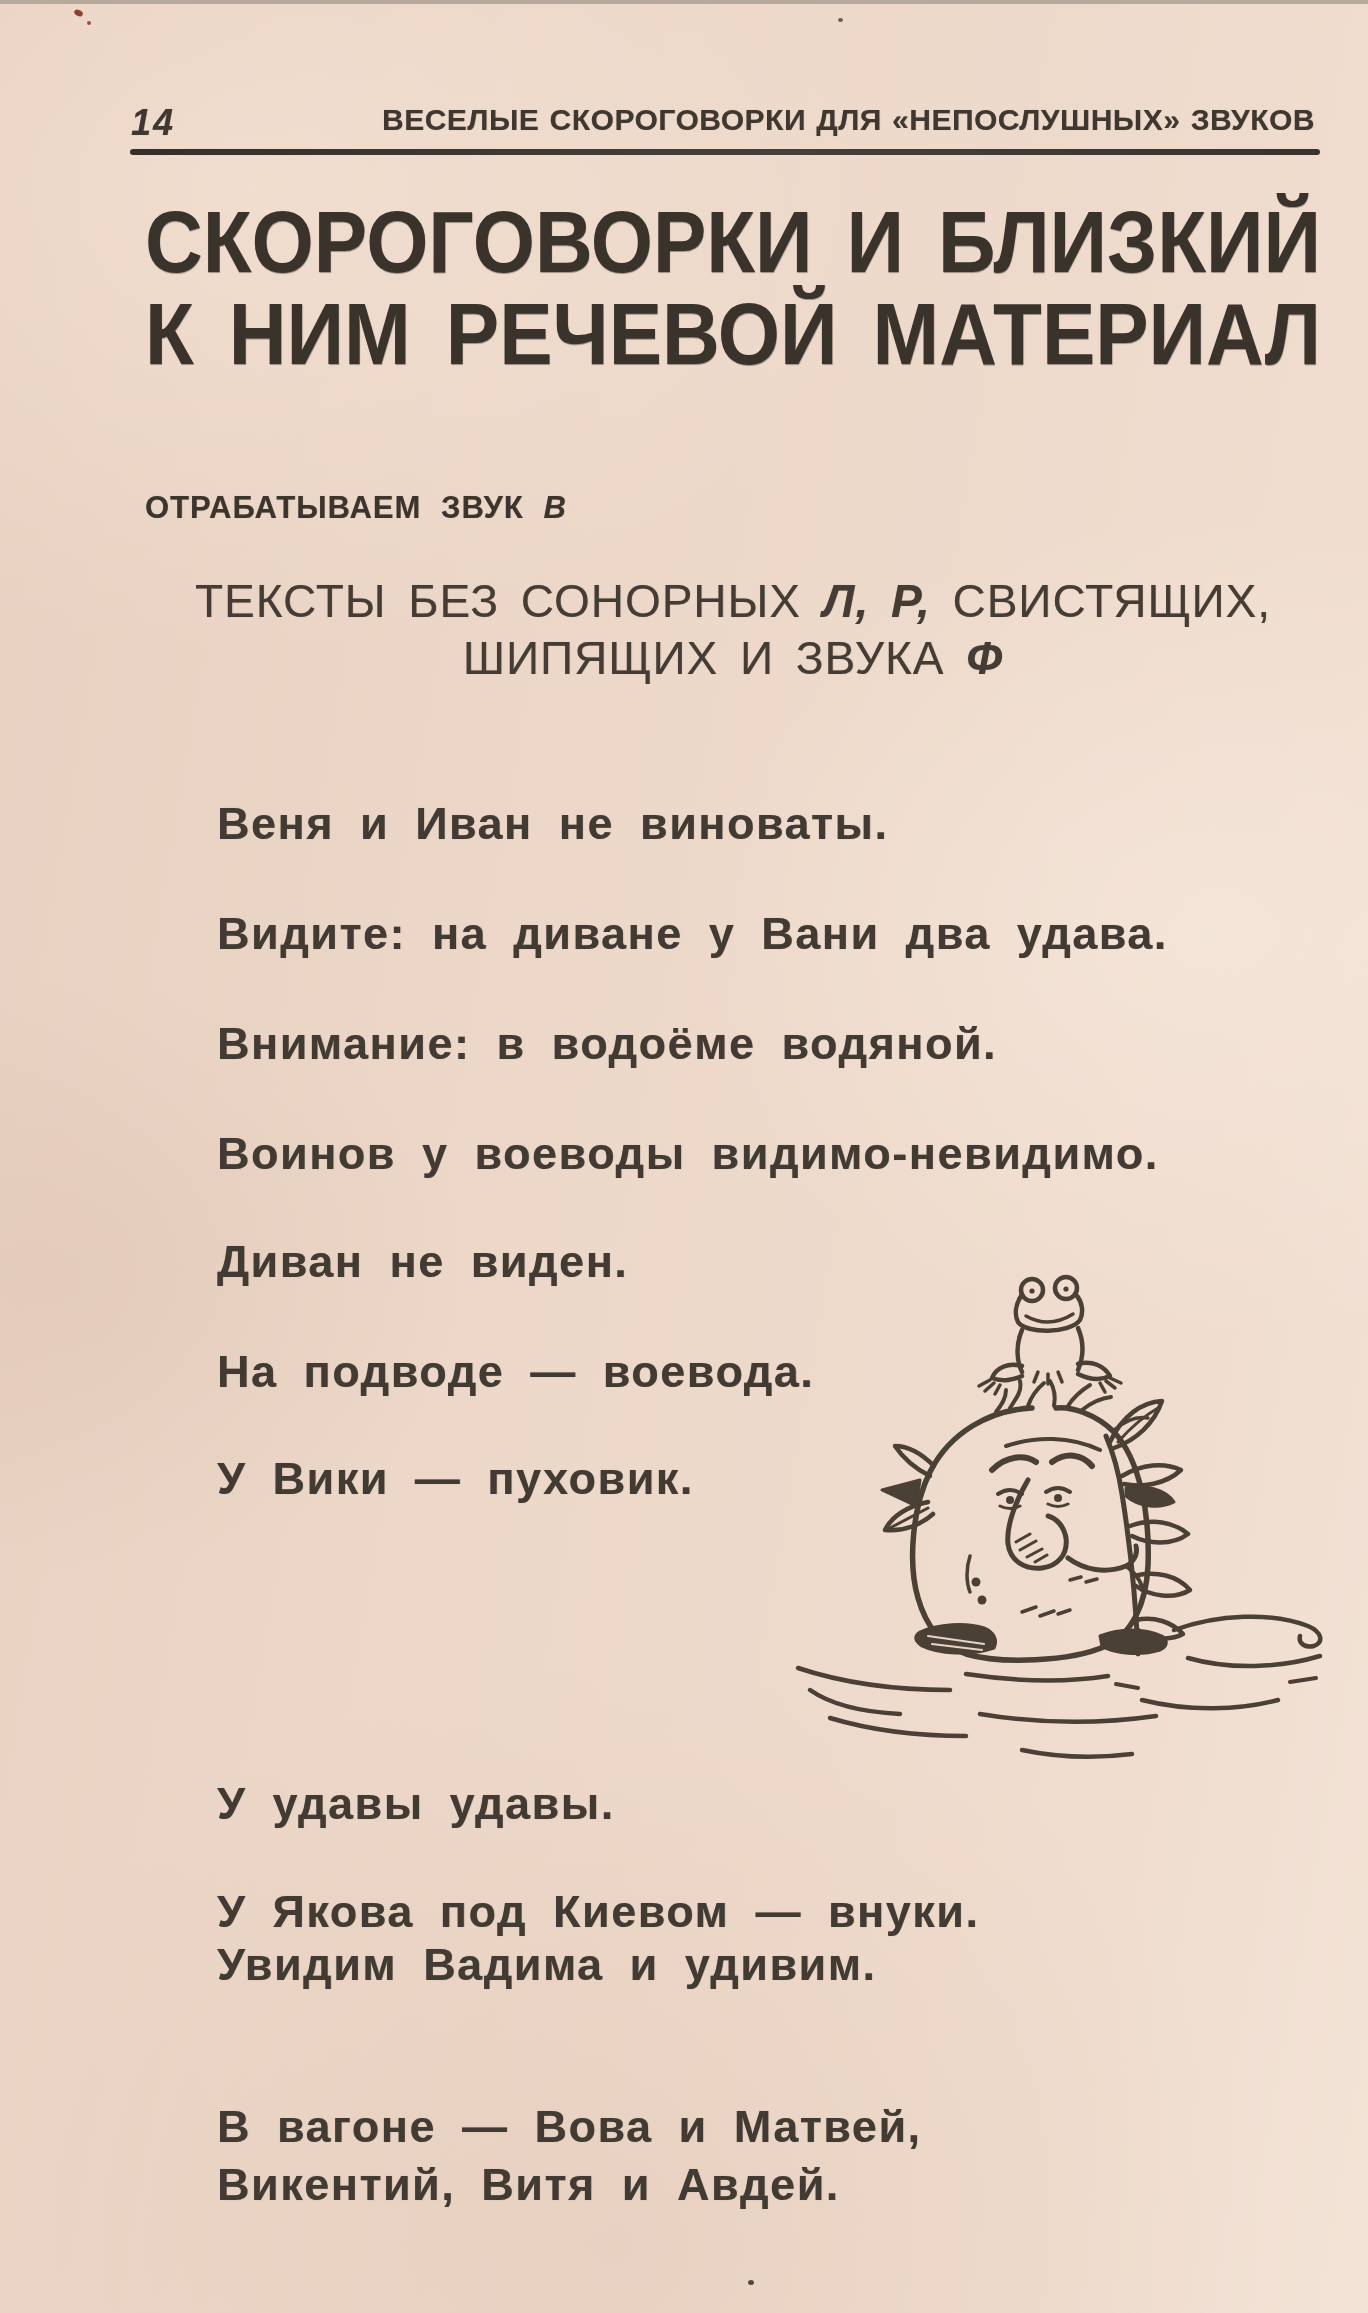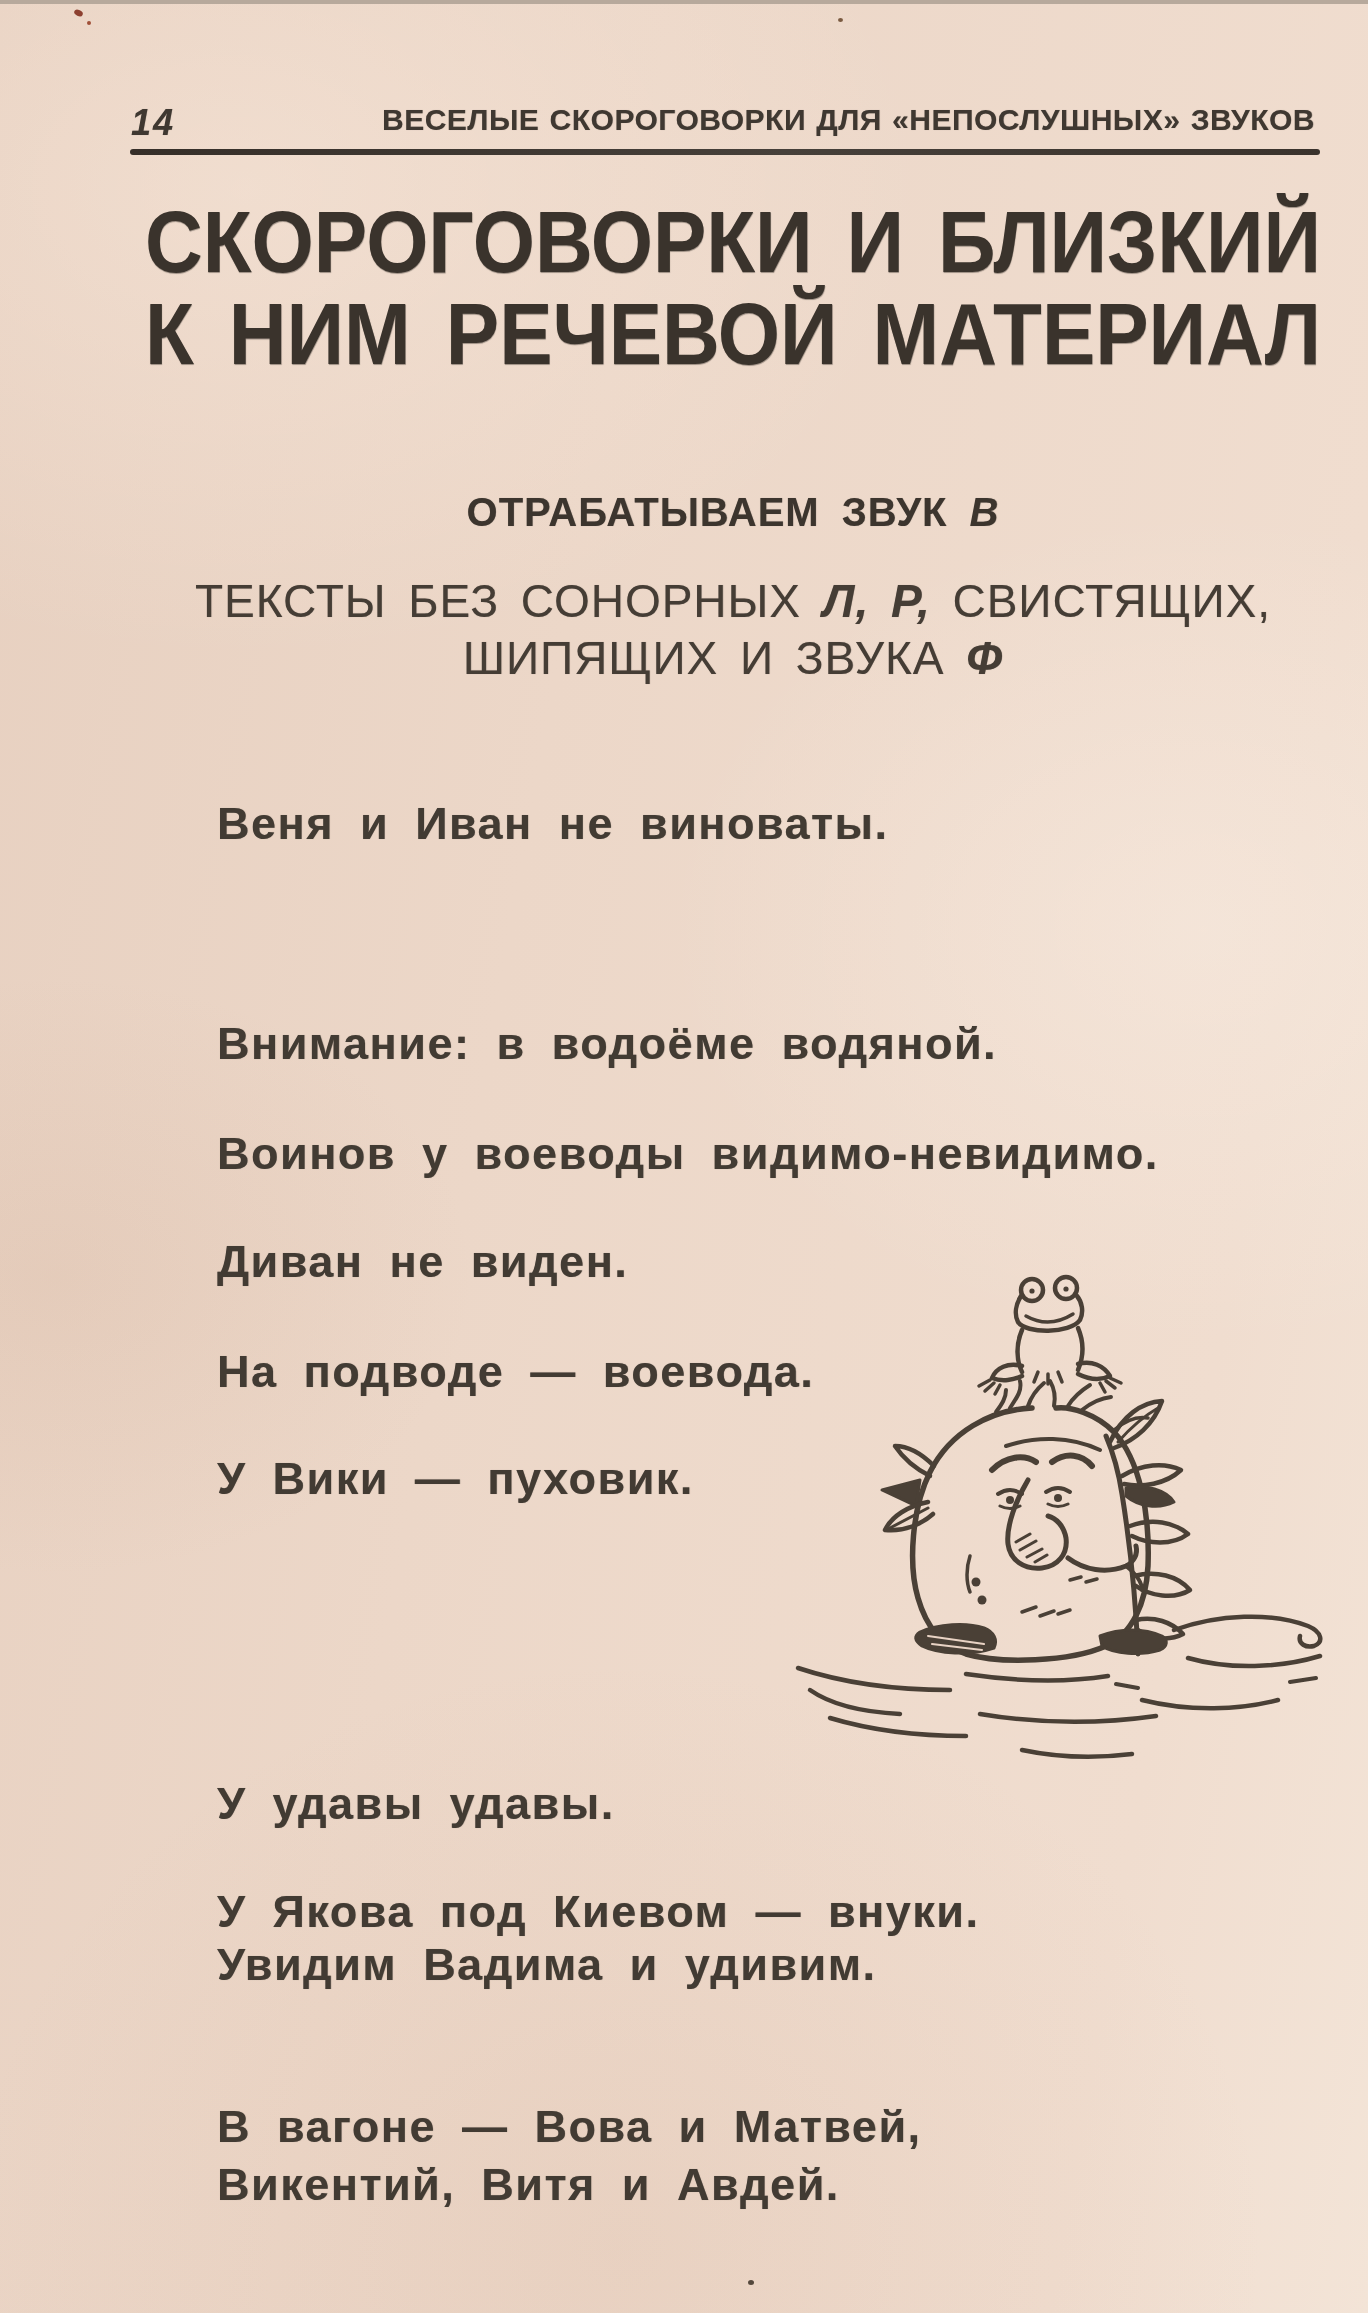--- a/index.html
+++ b/index.html
@@ -32,22 +32,22 @@
   .title-line{
     left:145px;width:1176px;
     font-size:80px;font-weight:700;line-height:80px;
     white-space:nowrap;text-align:justify;text-align-last:justify;
     transform:scaleY(1.08);transform-origin:top left;
     color:#3a332c;
   }
   .title-line.l1{top:196px;}
   .title-line.l2{top:288px;}
   .section-heading{
-    top:486px;left:145px;width:1176px;text-align:center;
-    font-size:40px;font-weight:700;letter-spacing:1px;word-spacing:10px;color:#3c352e;
+    top:486px;left:145px;width:1176px;
+    font-size:31px;font-weight:700;letter-spacing:1px;word-spacing:10px;color:#3c352e;
   }
   .subheading{
     left:96px;width:1274px;text-align:center;
     font-size:46px;font-weight:400;letter-spacing:1px;word-spacing:8px;color:#453d35;
   }
   .subheading.s1{top:570px;}
   .subheading.s2{top:627px;}
   .sound{font-style:italic;font-weight:700;}
   .sentence{
     left:217px;max-width:1060px;
@@ -68,20 +68,21 @@
   <div class="rule"></div>
 
   <div class="txt title-line l1">СКОРОГОВОРКИ И БЛИЗКИЙ</div>
   <div class="txt title-line l2">К НИМ РЕЧЕВОЙ МАТЕРИАЛ</div>
 
   <div class="txt section-heading"><span>ОТРАБАТЫВАЕМ ЗВУК </span><span class="sound">В</span></div>
   <div class="txt subheading s1"><span>ТЕКСТЫ БЕЗ СОНОРНЫХ </span><span class="sound">Л, Р,</span><span> СВИСТЯЩИХ,</span></div>
   <div class="txt subheading s2"><span>ШИПЯЩИХ И ЗВУКА </span><span class="sound">Ф</span></div>
 
   <p class="txt sentence" style="top:747px">Веня и Иван не виноваты.</p>
+  <p class="txt sentence" style="top:857px">Видите: на диване у Вани два удава.</p>
   <p class="txt sentence" style="top:967px">Внимание: в водоёме водяной.</p>
   <p class="txt sentence" style="top:1077px">Воинов у воеводы видимо-невидимо.</p>
   <p class="txt sentence" style="top:1185px">Диван не виден.</p>
   <p class="txt sentence" style="top:1295px">На подводе — воевода.</p>
   <p class="txt sentence" style="top:1402px">У Вики — пуховик.</p>
   <p class="txt sentence" style="top:1727px">У удавы удавы.</p>
   <p class="txt sentence" style="top:1835px">У Якова под Киевом — внуки.</p>
   <p class="txt sentence" style="top:1888px">Увидим Вадима и удивим.</p>
   <p class="txt sentence" style="top:2049px;line-height:58px">В вагоне — Вова и Матвей,
 Викентий, Витя и Авдей.</p>

